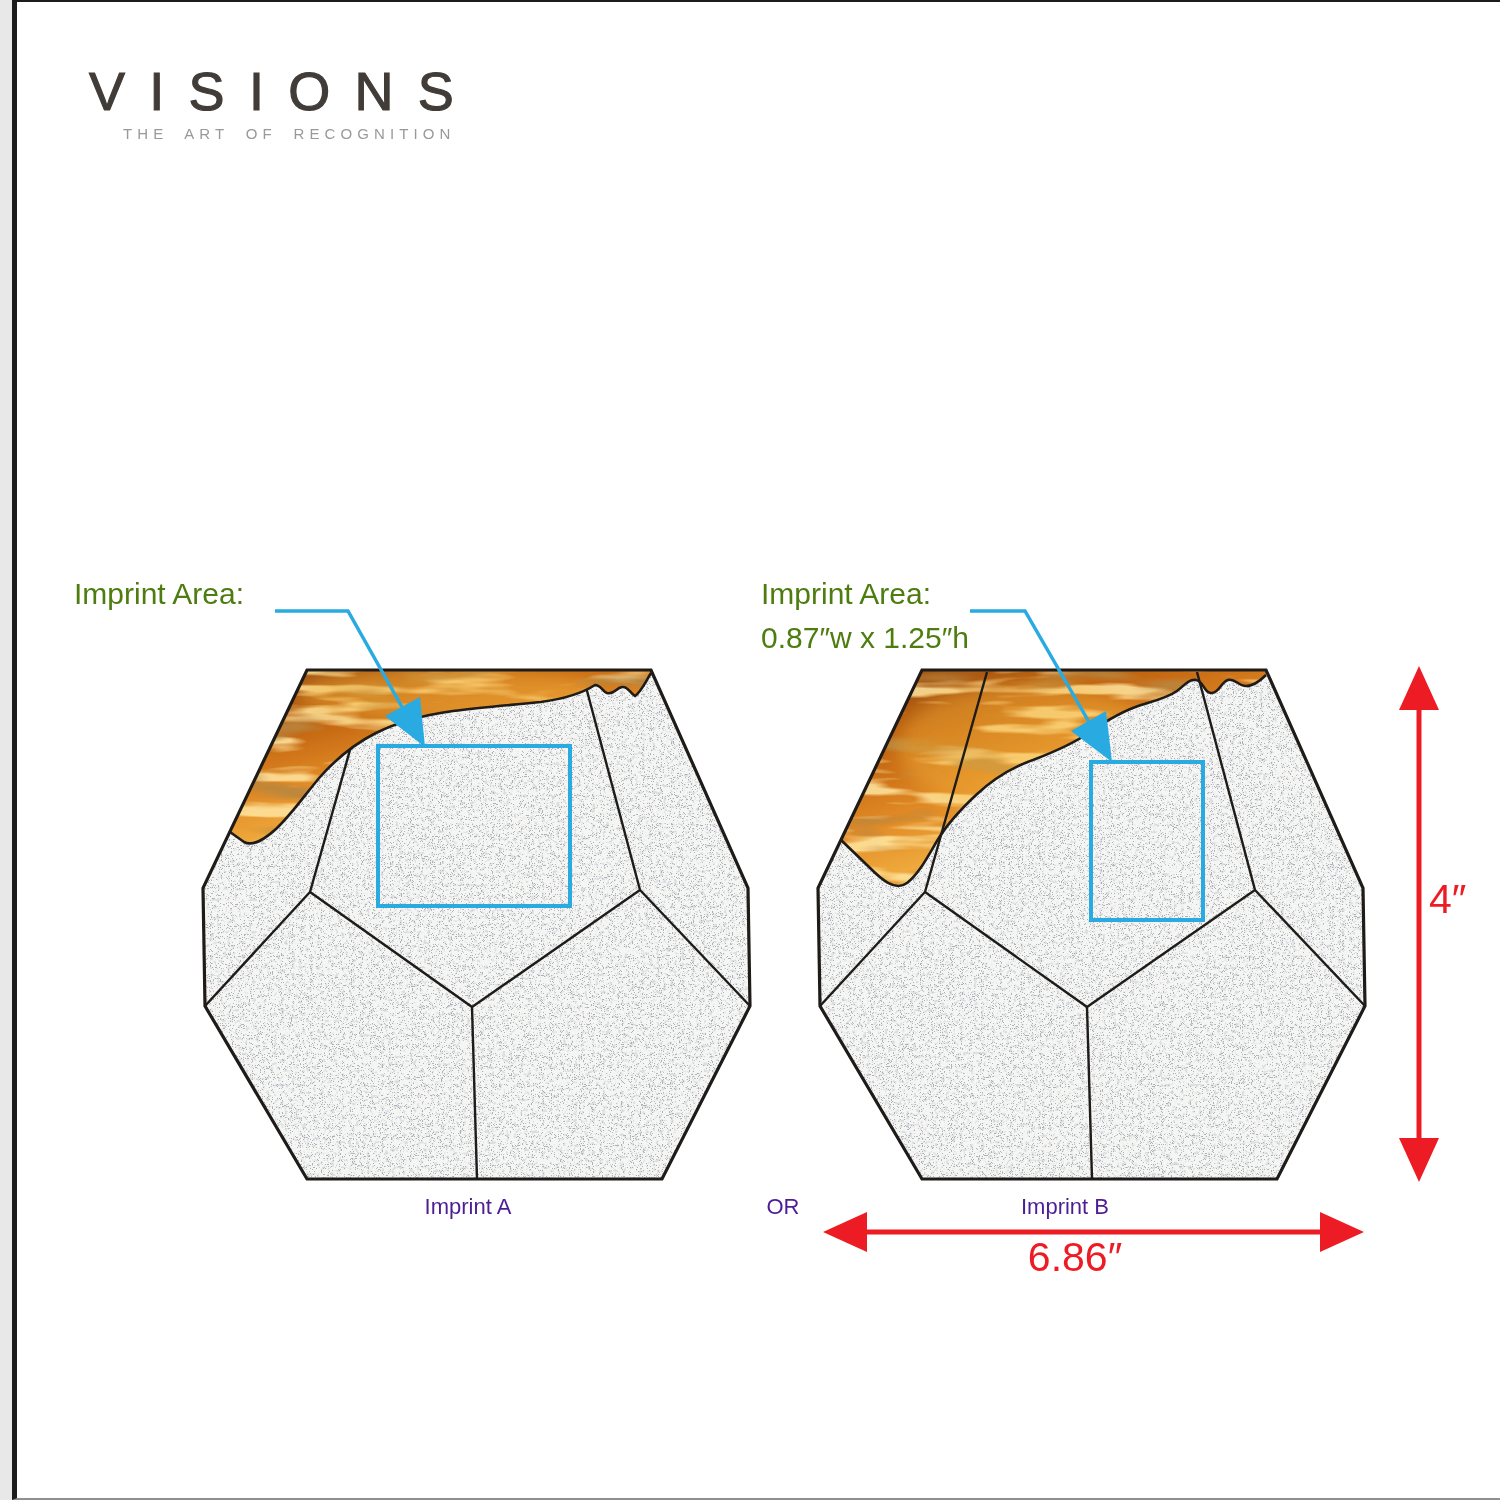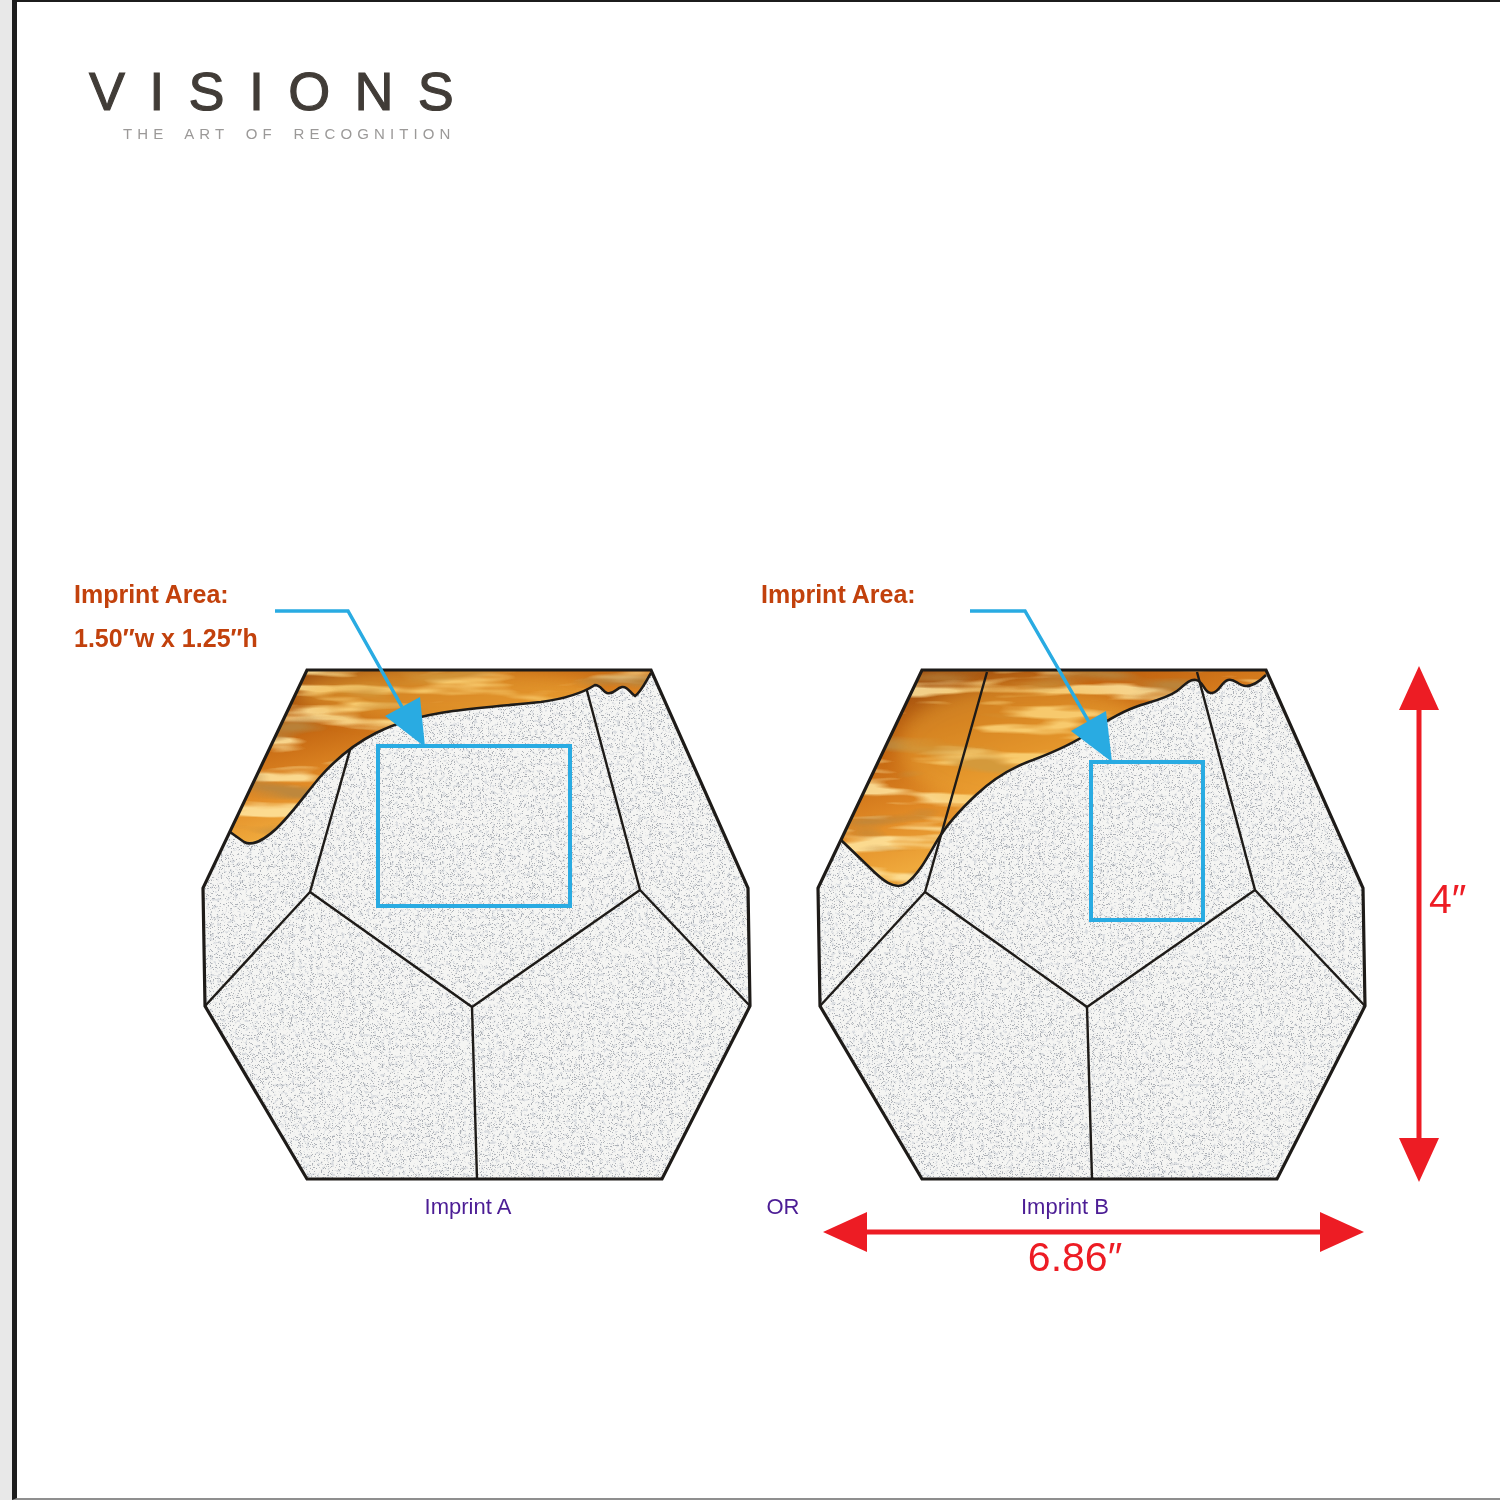--- a/index.html
+++ b/index.html
@@ -17,21 +17,21 @@
     letter-spacing:0.45em;-webkit-text-stroke:1.1px #413c37;white-space:nowrap;
   }
   .tagline{
     left:106px;top:123px;font-size:15px;color:#9b9998;letter-spacing:0.34em;
     word-spacing:0.5em;white-space:nowrap;
   }
   .item-label{
     left:72px;top:172px;font-size:42px;font-weight:700;color:#332e2a;white-space:nowrap;
   }
   .imprint-label{
-    font-size:25px;font-weight:700;color:#c2410c;line-height:44px;white-space:nowrap;
+    font-size:30px;font-weight:400;color:#4d7c0f;line-height:44px;white-space:nowrap;
   }
   .imprint-label-a{left:57px;top:570px;}
   .imprint-label-b{left:744px;top:570px;}
   .caption{
     font-size:22px;color:#4c1d95;transform:translateX(-50%);white-space:nowrap;
   }
   .cap-a{left:451px;top:1192px;}
   .cap-or{left:766px;top:1192px;text-align:center;}
   .cap-b{left:1048px;top:1192px;}
   .dim-label{
@@ -150,24 +150,24 @@
     </g>
     <g stroke-width="5" stroke="#ED1C24" fill="#ED1C24">
       <line x1="849" y1="1230" x2="1304" y2="1230"></line>
       <polygon stroke="none" points="806,1230 850,1210 850,1250"></polygon>
       <polygon stroke="none" points="1347,1230 1303,1210 1303,1250"></polygon>
     </g>
   </svg>
 
   <div class="abs imprint-label imprint-label-a">
     <div>Imprint Area:</div>
-    <div>1.50″w x 1.25″h</div>
   </div>
   <div class="abs imprint-label imprint-label-b">
     <div>Imprint Area:</div>
+    <div>0.87″w x 1.25″h</div>
   </div>
 
   <div class="abs caption cap-a">Imprint A</div>
   <div class="abs caption cap-or">OR</div>
   <div class="abs caption cap-b">Imprint B</div>
 
   <div class="abs dim-label dim-h">4″</div>
   <div class="abs dim-label dim-w">6.86″</div>
 
 </div>

